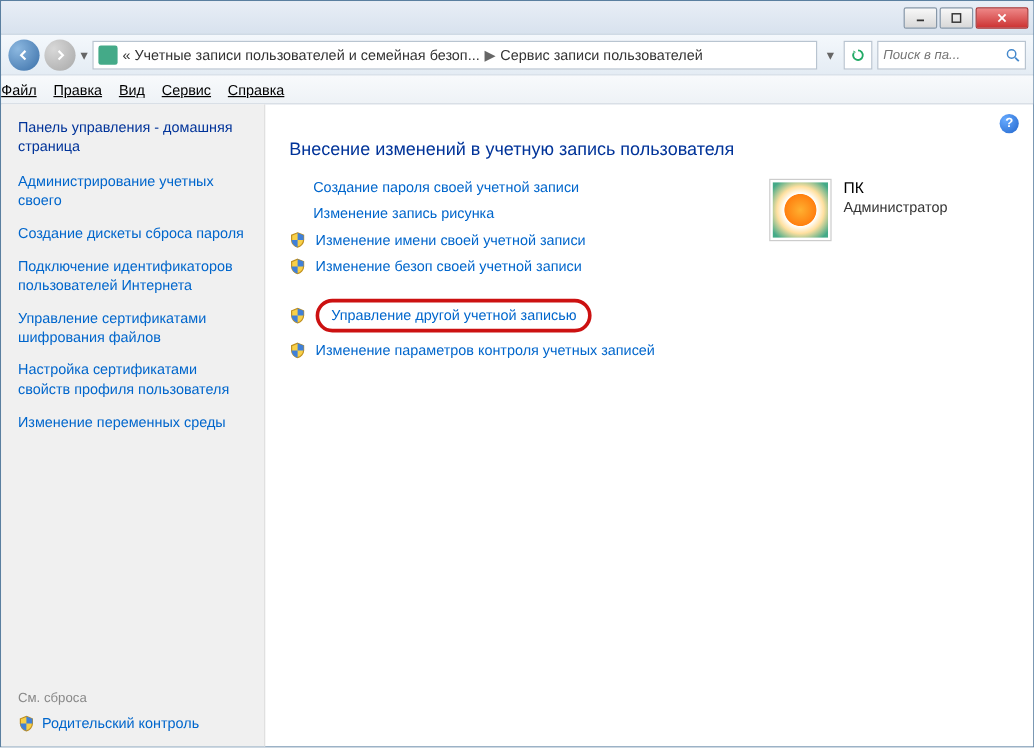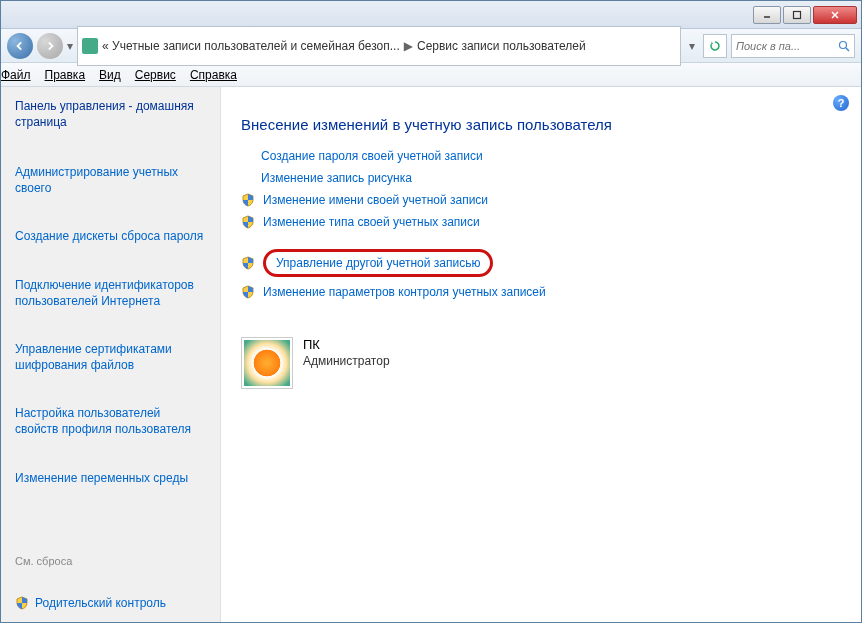--- a/index.html
+++ b/index.html
@@ -5,41 +5,41 @@
 * { box-sizing: border-box; margin: 0; padding: 0; }
 body { font-family: "Segoe UI", Tahoma, sans-serif; font-size: 12px; background: #fff; width: 862px; height: 623px; overflow: hidden; }
 .window { width: 862px; height: 623px; border: 1px solid #5a7fa0; background: #fff; position: relative; }
 .titlebar { height: 28px; background: linear-gradient(#e8eef6,#d8e2ee); display: flex; justify-content: flex-end; align-items: center; padding: 0 4px; border-bottom: 1px solid #b8c8d8; }
 .winbtn { width: 28px; height: 18px; margin-left: 2px; border: 1px solid #8898a8; border-radius: 2px; display: flex; align-items: center; justify-content: center; background: linear-gradient(#f8f8f8,#d8d8d8); cursor: pointer; }
 .winbtn.close { background: linear-gradient(#e88,#c33); border-color: #a33; color: #fff; width: 44px; }
 .winbtn svg { width: 10px; height: 10px; }
 .navbar { height: 34px; background: linear-gradient(#f4f8fc,#e4ecf4); display: flex; align-items: center; padding: 0 6px; border-bottom: 1px solid #c8d4e0; gap: 4px; }
 .navcircle { width: 26px; height: 26px; border-radius: 50%; background: radial-gradient(circle at 30% 30%, #8cb8e0, #3a6fa8); display: flex; align-items: center; justify-content: center; color: #fff; cursor: pointer; }
 .navcircle.fwd { background: radial-gradient(circle at 30% 30%, #d8d8d8, #a8a8a8); }
-.breadcrumb { flex: 1; height: 40px; border: 1px solid #b8c4d0; background: #fff; display: flex; align-items: center; padding: 0 4px; font-size: 12px; color: #333; overflow: hidden; }
+.breadcrumb { flex: 1; height: 24px; border: 1px solid #b8c4d0; background: #fff; display: flex; align-items: center; padding: 0 4px; font-size: 12px; color: #333; overflow: hidden; }
 .breadcrumb .chev { color: #666; margin: 0 4px; }
 .breadcrumb .cpicon { width: 16px; height: 16px; margin-right: 4px; background: #4a8; border-radius: 2px; }
 .refreshbtn { width: 24px; height: 24px; border: 1px solid #b8c4d0; background: #fff; display: flex; align-items: center; justify-content: center; cursor: pointer; }
 .searchbox { width: 124px; height: 24px; border: 1px solid #b8c4d0; background: #fff; display: flex; align-items: center; padding: 0 4px; }
 .searchbox input { border: none; outline: none; flex: 1; font-size: 11px; font-style: italic; color: #888; width: 100%; }
 .menubar { height: 24px; background: linear-gradient(#f8fafc,#eef2f6); border-bottom: 1px solid #d0d8e0; display: flex; align-items: center; padding: 0 0; gap: 14px; font-size: 12px; }
 .menubar span { cursor: pointer; }
 .menubar .ul { text-decoration: underline; }
 .content { display: flex; height: calc(100% - 28px - 34px - 24px); }
-.sidebar { width: 220px; background: #f0f0f0; border-right: 1px solid #e0e0e0; padding: 12px 14px; display: flex; flex-direction: column; gap: 21px; }
+.sidebar { width: 220px; background: #f0f0f0; border-right: 1px solid #e0e0e0; padding: 12px 14px; display: flex; flex-direction: column; }
 .sidehead { color: #003399; font-size: 12px; line-height: 1.3; margin-bottom: 14px; cursor: pointer; }
 .sidelink { color: #0066cc; font-size: 12px; line-height: 1.3; margin-bottom: 12px; cursor: pointer; }
 .sidespacer { flex: 1; }
 .seealso { color: #888; font-size: 11px; margin-bottom: 8px; }
 .shieldrow { display: flex; align-items: center; gap: 6px; color: #0066cc; font-size: 12px; cursor: pointer; }
 .shield { width: 14px; height: 14px; }
 .main { flex: 1; padding: 18px 20px; position: relative; }
 .helpicon { position: absolute; top: 8px; right: 12px; width: 16px; height: 16px; border-radius: 50%; background: radial-gradient(circle at 30% 30%, #6af, #26c); color: #fff; font-size: 11px; font-weight: bold; display: flex; align-items: center; justify-content: center; cursor: pointer; }
 .heading { color: #003399; font-size: 15px; margin-bottom: 16px; margin-top: 11px; }
-.mainrow { display: flex; gap: 30px; flex-direction: column; }
+.mainrow { display: flex; gap: 30px; }
 .linkcol { flex: 1; }
 .linkitem { display: flex; align-items: center; gap: 8px; margin-bottom: 8px; padding-left: 20px; }
 .linkitem.noshield { padding-left: 20px; }
 .linkitem .shield { margin-left: -20px; }
 .linkitem a { color: #0066cc; font-size: 12px; cursor: pointer; }
 .linkgroup2 { margin-top: 20px; }
 .highlighted { display: inline-block; border: 3px solid #cc1111; border-radius: 14px; padding: 4px 10px; text-align: right; }
 .highlighted a { color: #0066cc; }
 .userbox { width: 200px; display: flex; gap: 10px; }
 .useravatar { width: 52px; height: 52px; border: 1px solid #ccc; padding: 2px; background: #fff; }
@@ -113,21 +113,21 @@
     <span><span class="ul">Справка</span></span>
   </div>
 
   <div class="content">
     <div class="sidebar">
       <div class="sidehead">Панель управления - домашняя страница</div>
       <div class="sidelink">Администрирование учетных своего</div>
       <div class="sidelink">Создание дискеты сброса пароля</div>
       <div class="sidelink">Подключение идентификаторов пользователей Интернета</div>
       <div class="sidelink">Управление сертификатами шифрования файлов</div>
-      <div class="sidelink">Настройка пользователей свойств профиля пользователя</div>
+      <div class="sidelink">Настройка сертификатами свойств профиля пользователя</div>
       <div class="sidelink">Изменение переменных среды</div>
       <div class="sidespacer"></div>
       <div class="seealso">См. сброса</div>
       <div class="shieldrow">
         <svg class="shield" viewBox="0 0 14 14">
             <path d="M7 1 L12 3 V7 C12 10 9.5 12.5 7 13 C4.5 12.5 2 10 2 7 V3 Z" fill="#f8d048" stroke="#c09020"></path>
             <path d="M7 1 L12 3 V7 L7 7 Z" fill="#4080d8"></path>
             <path d="M7 7 L7 13 C4.5 12.5 2 10 2 7 Z" fill="#4080d8"></path>
           </svg>
         <span>Родительский контроль</span>
@@ -153,21 +153,21 @@
                 <path d="M7 7 L7 13 C4.5 12.5 2 10 2 7 Z" fill="#4080d8"></path>
               </svg>
             <a>Изменение имени своей учетной записи</a>
           </div>
           <div class="linkitem">
             <svg class="shield" viewBox="0 0 14 14">
                 <path d="M7 1 L12 3 V7 C12 10 9.5 12.5 7 13 C4.5 12.5 2 10 2 7 V3 Z" fill="#f8d048" stroke="#c09020"></path>
                 <path d="M7 1 L12 3 V7 L7 7 Z" fill="#4080d8"></path>
                 <path d="M7 7 L7 13 C4.5 12.5 2 10 2 7 Z" fill="#4080d8"></path>
               </svg>
-            <a>Изменение типа своей учетных записи</a>
+            <a>Изменение безоп своей учетной записи</a>
           </div>
 
           <div class="linkgroup2">
             <div class="linkitem">
               <svg class="shield" viewBox="0 0 14 14">
                   <path d="M7 1 L12 3 V7 C12 10 9.5 12.5 7 13 C4.5 12.5 2 10 2 7 V3 Z" fill="#f8d048" stroke="#c09020"></path>
                   <path d="M7 1 L12 3 V7 L7 7 Z" fill="#4080d8"></path>
                   <path d="M7 7 L7 13 C4.5 12.5 2 10 2 7 Z" fill="#4080d8"></path>
                 </svg>
               <span class="highlighted">

